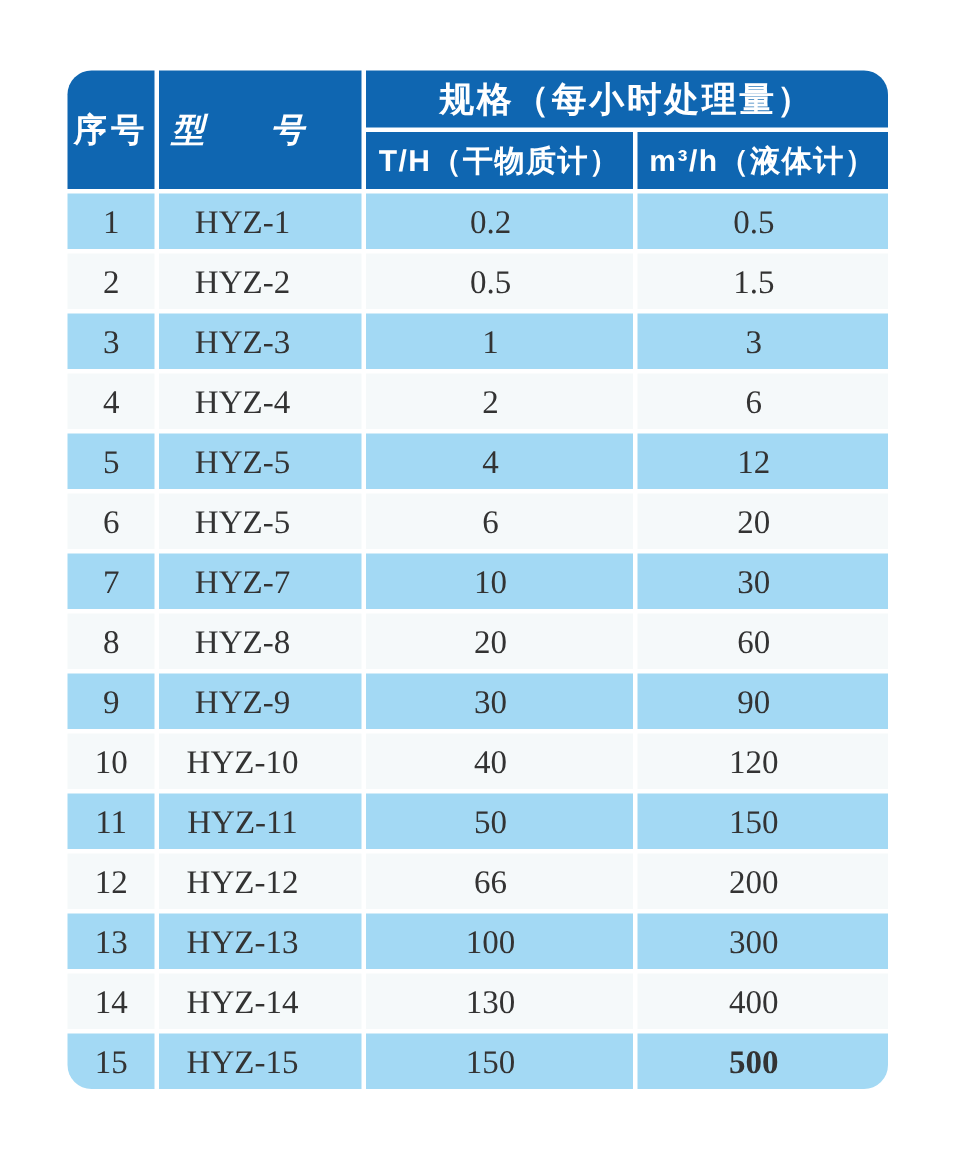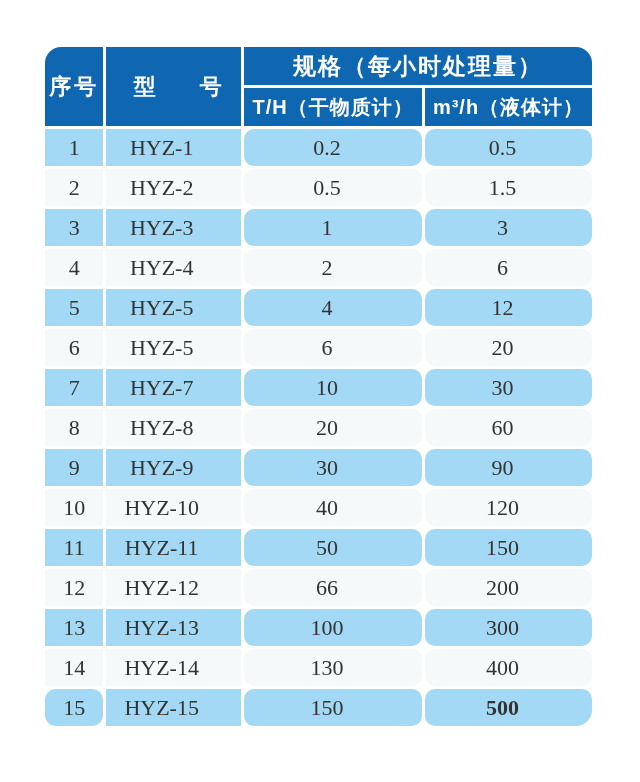--- a/index.html
+++ b/index.html
@@ -45,45 +45,46 @@
     letter-spacing: 2px;
     border-top-right-radius: 16px;
   }
   th.h-serial {
     font-size: 22px;
     letter-spacing: 3px;
     border-top-left-radius: 16px;
   }
   th.h-model {
     font-size: 22px;
-    text-align: center;
+    text-align: left;
     padding-left: 8px;
+    font-style: italic;
   }
   th.h-sub {
     height: 38px;
     font-size: 20px;
     letter-spacing: 1px;
     font-weight: bold;
   }
 
   td {
     height: 37px;
     text-align: center;
     vertical-align: middle;
     font-family: "Liberation Serif", "DejaVu Serif", serif;
     font-size: 22px;
     color: #333333;
     padding: 0;
   }
   tr.row-odd  td { background: #a3d9f4; }
   tr.row-even td { background: #f5f9fa; }
   td.cell-model { padding-right: 24px; }
-  td.cell-dry, td.cell-liquid { padding-right: 12px; border-radius: 10px; }
-
-  tr.row-last td.cell-serial { border-bottom-left-radius: 16px; border-radius: 11px; }
+  td.cell-dry, td.cell-liquid { padding-right: 12px; }
+
+  tr.row-last td.cell-serial { border-bottom-left-radius: 16px; }
   tr.row-last td.cell-liquid { border-bottom-right-radius: 16px; font-weight: bold; }
 </style>
 </head>
 <body>
 
 <div class="stage">
   <table class="spec-table">
     <colgroup>
       <col class="c-serial">
         <col class="c-model">

